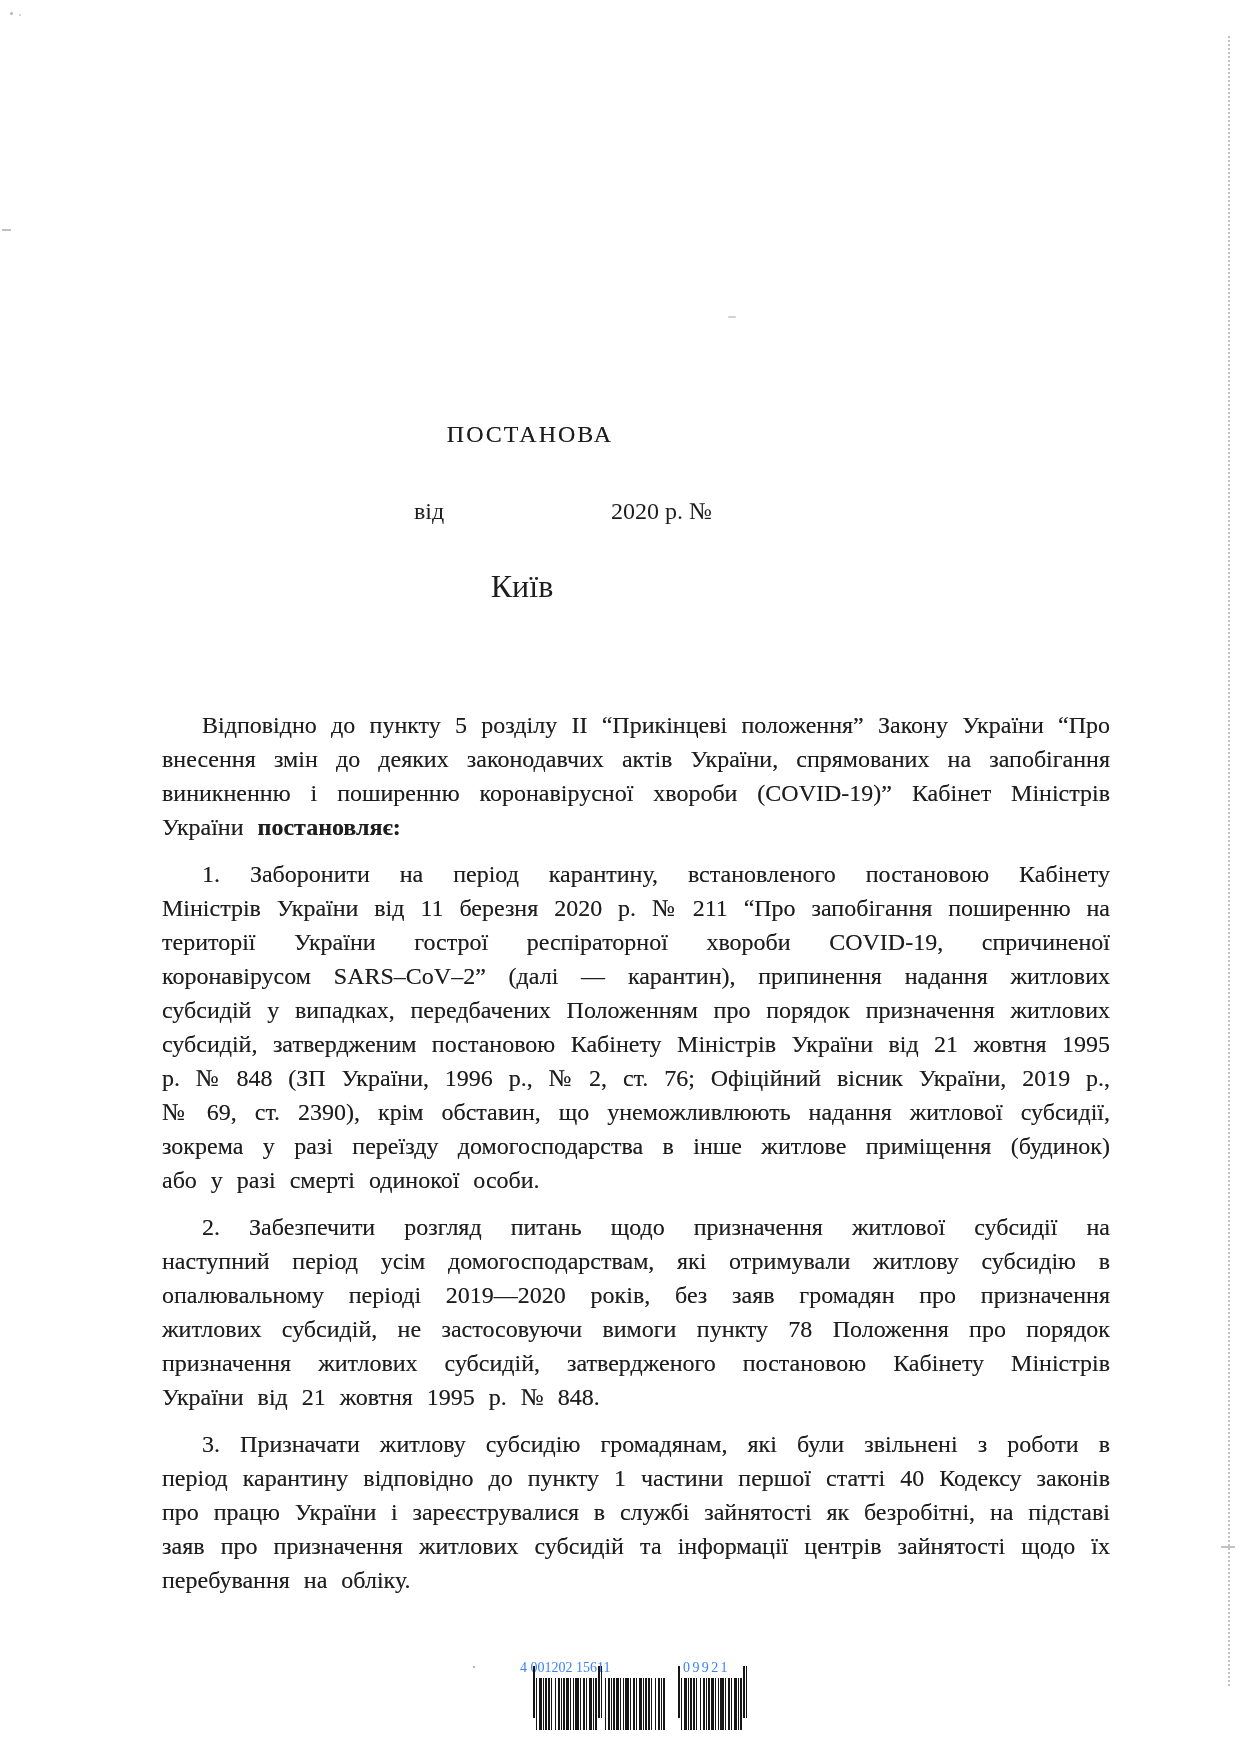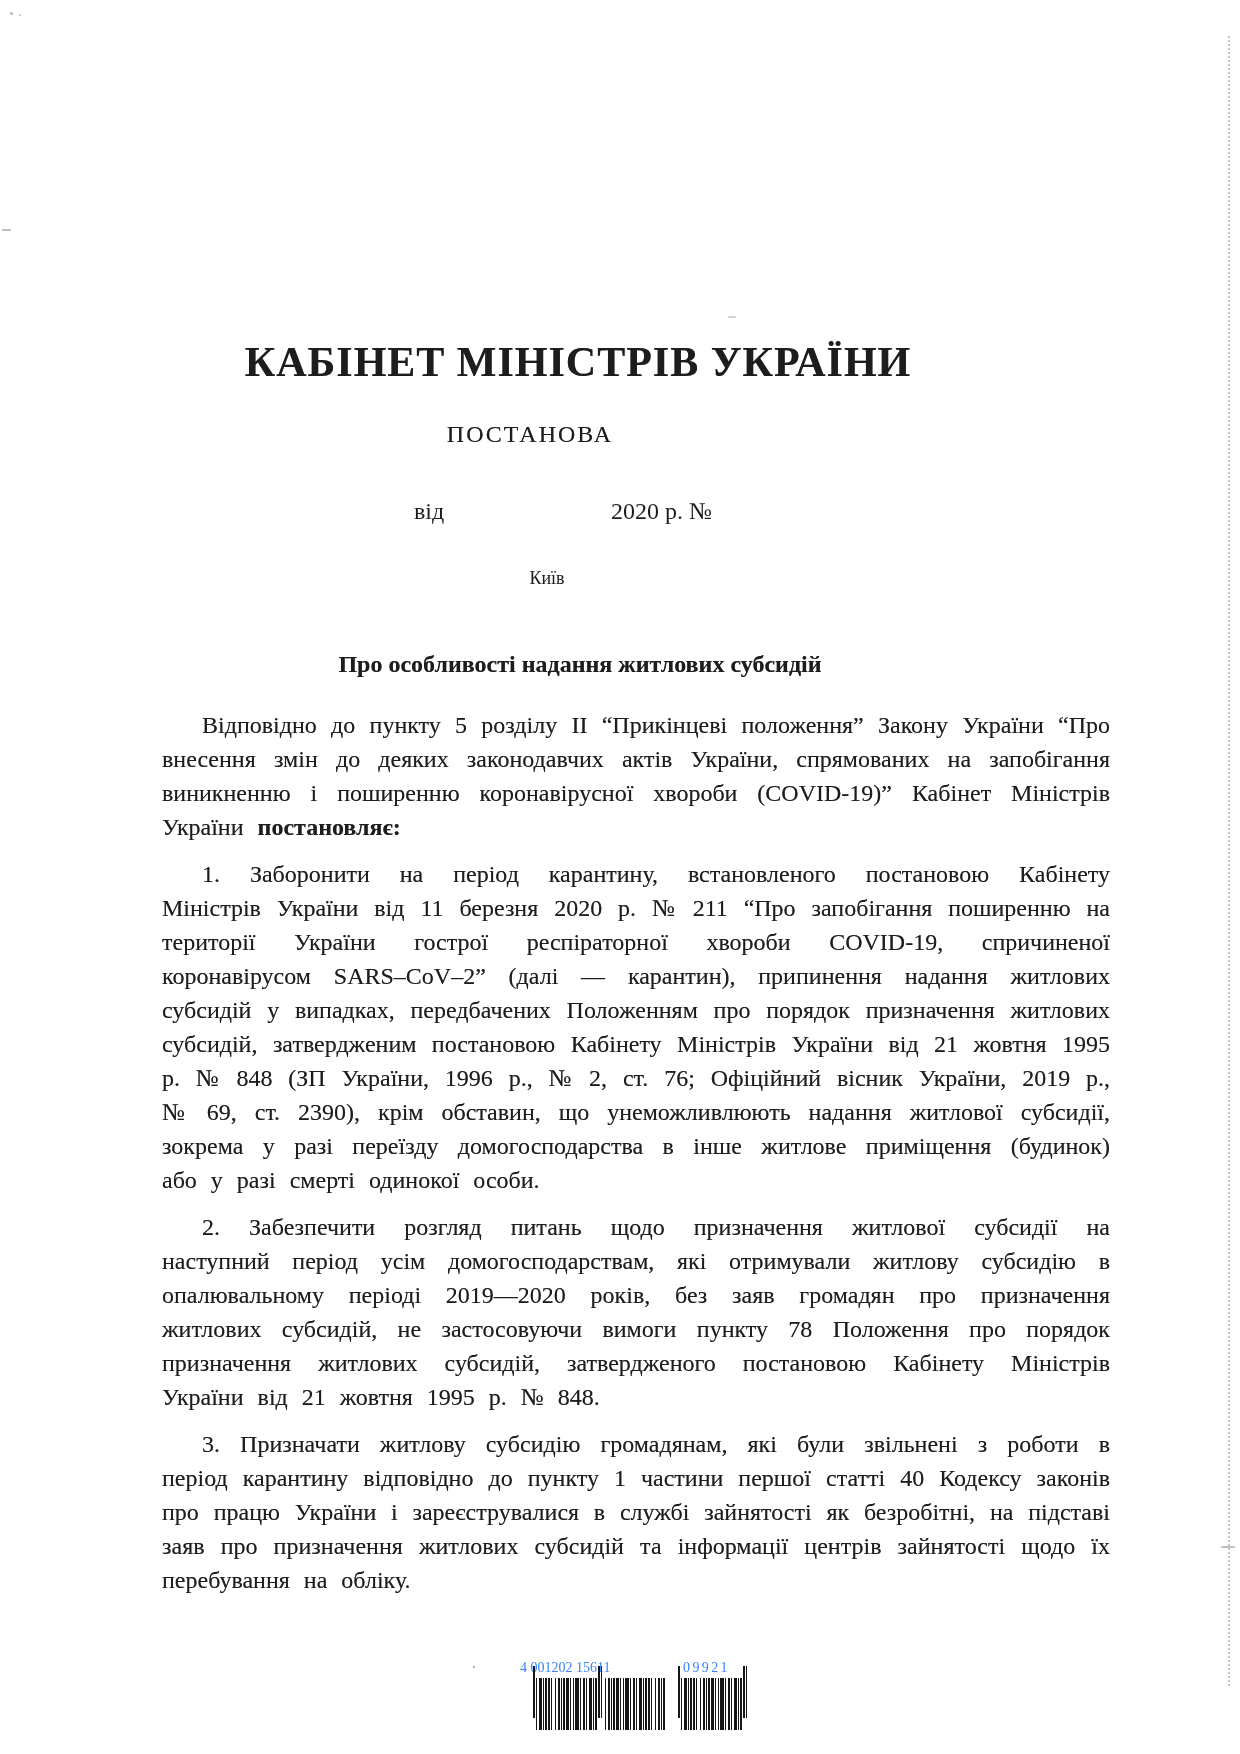--- a/index.html
+++ b/index.html
@@ -19,22 +19,22 @@
   }
   .doctype{
     position:absolute;top:421px;left:530px;transform:translateX(-50%);
     font-size:24px;font-weight:normal;letter-spacing:2px;white-space:nowrap;
     text-shadow:0 0 .4px rgba(0,0,0,.5);
   }
   .dateline{position:absolute;top:498px;left:0;width:1240px;height:34px;font-size:24px;}
   .date-from{position:absolute;left:414px;}
   .date-year{position:absolute;left:587px;margin-left:24px;}
   .city{
-    position:absolute;top:568px;left:547px;transform:translateX(-50%);
-    font-size:18px;white-space:nowrap;
+    position:absolute;top:568px;left:522px;transform:translateX(-50%);
+    font-size:32px;white-space:nowrap;
   }
   .doc-title{
     position:absolute;top:651px;left:580px;transform:translateX(-50%);
     font-size:24px;font-weight:bold;white-space:nowrap;
     text-shadow:0 0 .4px rgba(0,0,0,.5);
   }
   
   .body-block{
     position:absolute;top:708px;left:152px;width:958px;
     font-size:24px;line-height:34px;
@@ -79,31 +79,29 @@
 
   <div class="artifact speck speck-1"></div>
   <div class="artifact speck speck-2"></div>
   <div class="artifact speck-3 artifact"></div>
   <div class="artifact speck speck-4"></div>
   <div class="artifact speck speck-5"></div>
   <div class="artifact dash-left"></div>
   <div class="artifact dash-right"></div>
   <div class="artifact scan-line-right"></div>
 
-  <div class="org">КАБІНЕТ МІНІСТРІВ УКРАЇНИ</div>
   <div class="doctype">ПОСТАНОВА</div>
 
   <div class="dateline">
     <span class="date-from">від</span>
     <span class="date-year">2020 р. №</span>
   </div>
 
   <div class="city">Київ</div>
 
-  <div class="doc-title">Про особливості надання житлових субсидій</div>
 
   <div class="body-block">
     <p class="para"><span>Відповідно до пункту 5 розділу II “Прикінцеві положення” Закону України “Про внесення змін до деяких законодавчих актів України, спрямованих на запобігання виникненню і поширенню коронавірусної хвороби (COVID-19)” Кабінет Міністрів України </span><b>постановляє:</b></p>
     <p class="para">1. Заборонити на період карантину, встановленого постановою Кабінету Міністрів України від 11 березня 2020 р. № 211 “Про запобігання поширенню на території України гострої респіраторної хвороби COVID-19, спричиненої коронавірусом SARS–CoV–2” (далі — карантин), припинення надання житлових субсидій у випадках, передбачених Положенням про порядок призначення житлових субсидій, затвердженим постановою Кабінету Міністрів України від 21 жовтня 1995 р. № 848 (ЗП України, 1996 р., № 2, ст. 76; Офіційний вісник України, 2019 р., № 69, ст. 2390), крім обставин, що унеможливлюють надання житлової субсидії, зокрема у разі переїзду домогосподарства в інше житлове приміщення (будинок) або у разі смерті одинокої особи.</p>
     <p class="para">2. Забезпечити розгляд питань щодо призначення житлової субсидії на наступний період усім домогосподарствам, які отримували житлову субсидію в опалювальному періоді 2019—2020 років, без заяв громадян про призначення житлових субсидій, не застосовуючи вимоги пункту 78 Положення про порядок призначення житлових субсидій, затвердженого постановою Кабінету Міністрів України від 21 жовтня 1995 р. № 848.</p>
     <p class="para">3. Призначати житлову субсидію громадянам, які були звільнені з роботи в період карантину відповідно до пункту 1 частини першої статті 40 Кодексу законів про працю України і зареєструвалися в службі зайнятості як безробітні, на підставі заяв про призначення житлових субсидій та інформації центрів зайнятості щодо їх перебування на обліку.</p>
   </div>
 
   <div class="barcode-wrap">
     <div class="barcode-digits">

